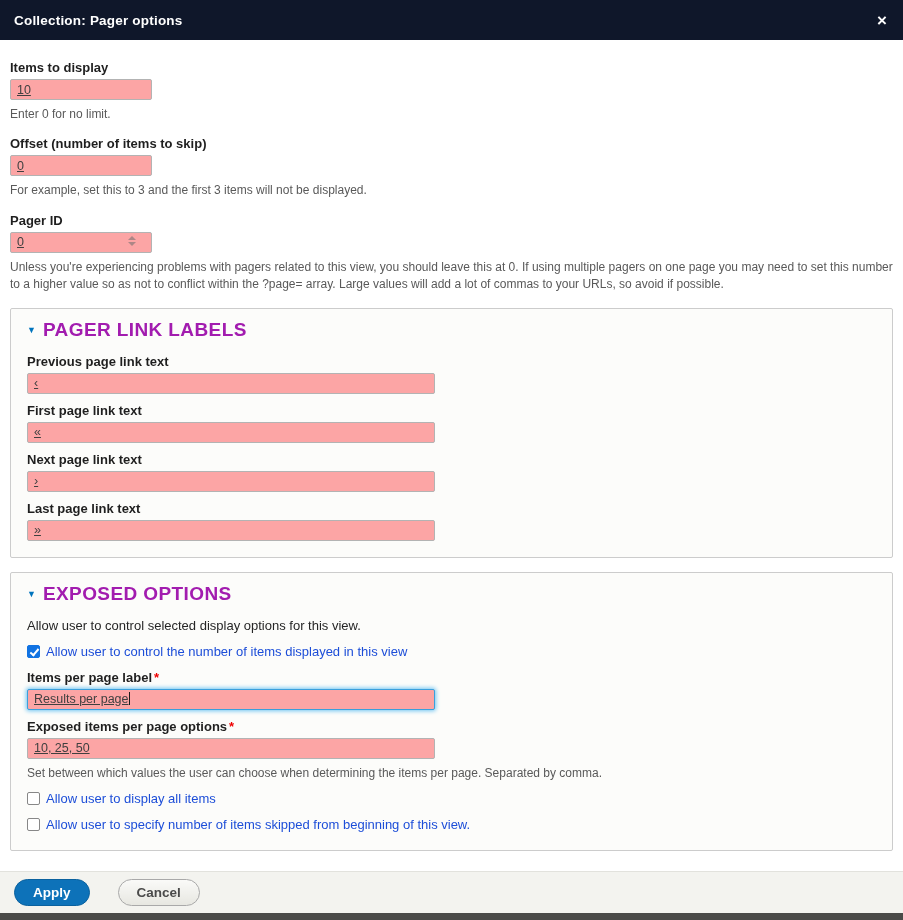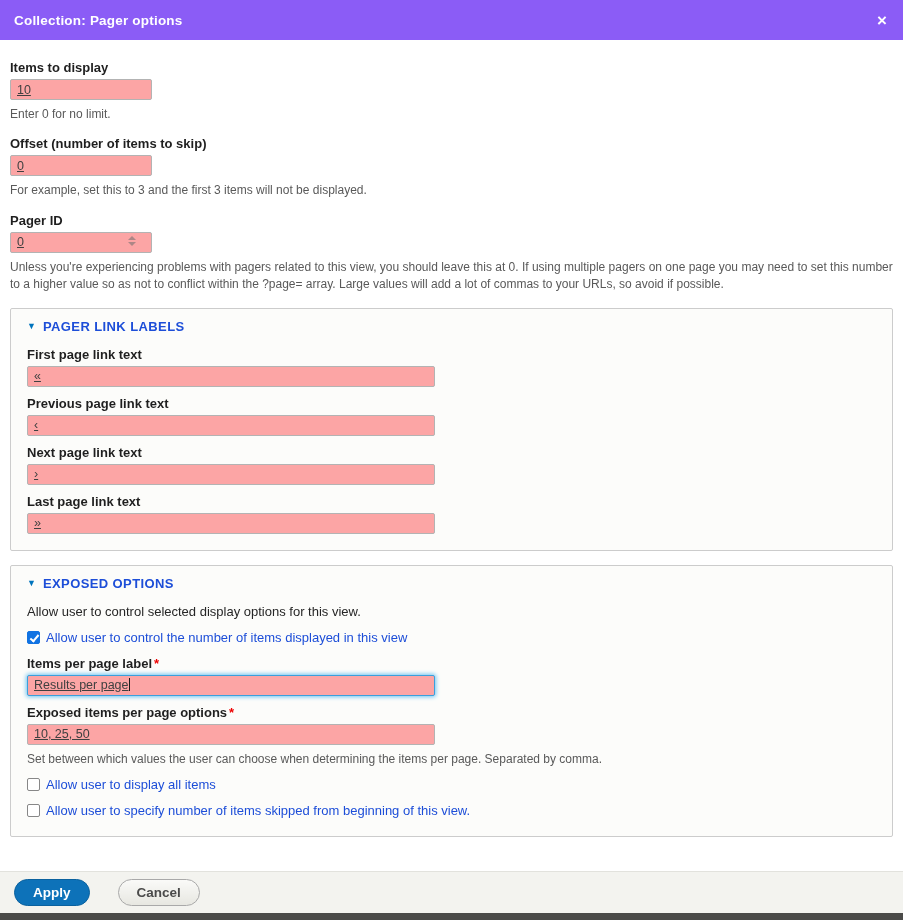--- a/index.html
+++ b/index.html
@@ -6,21 +6,21 @@
   html, body { width: 903px; height: 920px; overflow: hidden; }
   body {
     font-family: "Liberation Sans", sans-serif;
     background: #ffffff;
     position: relative;
     color: #262626;
   }
   
   .dlg-header {
     height: 40px;
-    background: #8b5cf6;
+    background: #0f172a;
     display: flex;
     align-items: center;
     justify-content: space-between;
     padding: 0 16px 0 14px;
   }
   .dlg-title {
     color: #ffffff;
     font-size: 13.5px;
     font-weight: bold;
     letter-spacing: 0.2px;
@@ -80,22 +80,22 @@
   .fieldset {
     border: 1px solid #cccccc;
     background: #fcfcfa;
     border-radius: 2px;
     margin: 14px 0 13px 0;
     padding: 10px 16px 16px 16px;
   }
   .legend { display: flex; align-items: center; gap: 7px; cursor: pointer; margin-bottom: 13px; }
   .legend .tri { color: #0074bd; font-size: 9px; }
   .legend .legend-text {
-    color: #1d4ed8;
-    font-size: 13px;
+    color: #a21caf;
+    font-size: 19px;
     font-weight: bold;
     letter-spacing: 0.4px;
   }
   .fieldset .form-item { margin-bottom: 9px; }
   .fieldset .form-item:last-child { margin-bottom: 0; }
   
   .fake-input {
     cursor: text;
   }
   .fake-input.focused {
@@ -171,26 +171,26 @@
   </div>
 
 
   <div class="fieldset">
     <div class="legend">
       <span class="tri">▼</span>
       <span class="legend-text">PAGER LINK LABELS</span>
     </div>
 
     <div class="form-item">
+      <label>Previous page link text</label>
+      <input class="text-input wide" type="text" value="‹" style="">
+    </div>
+    <div class="form-item">
       <label>First page link text</label>
       <input class="text-input wide" type="text" value="«" style="">
-    </div>
-    <div class="form-item">
-      <label>Previous page link text</label>
-      <input class="text-input wide" type="text" value="‹" style="">
     </div>
     <div class="form-item">
       <label>Next page link text</label>
       <input class="text-input wide" type="text" value="›" style="">
     </div>
     <div class="form-item">
       <label>Last page link text</label>
       <input class="text-input wide" type="text" value="»" style="">
     </div>
   </div>

